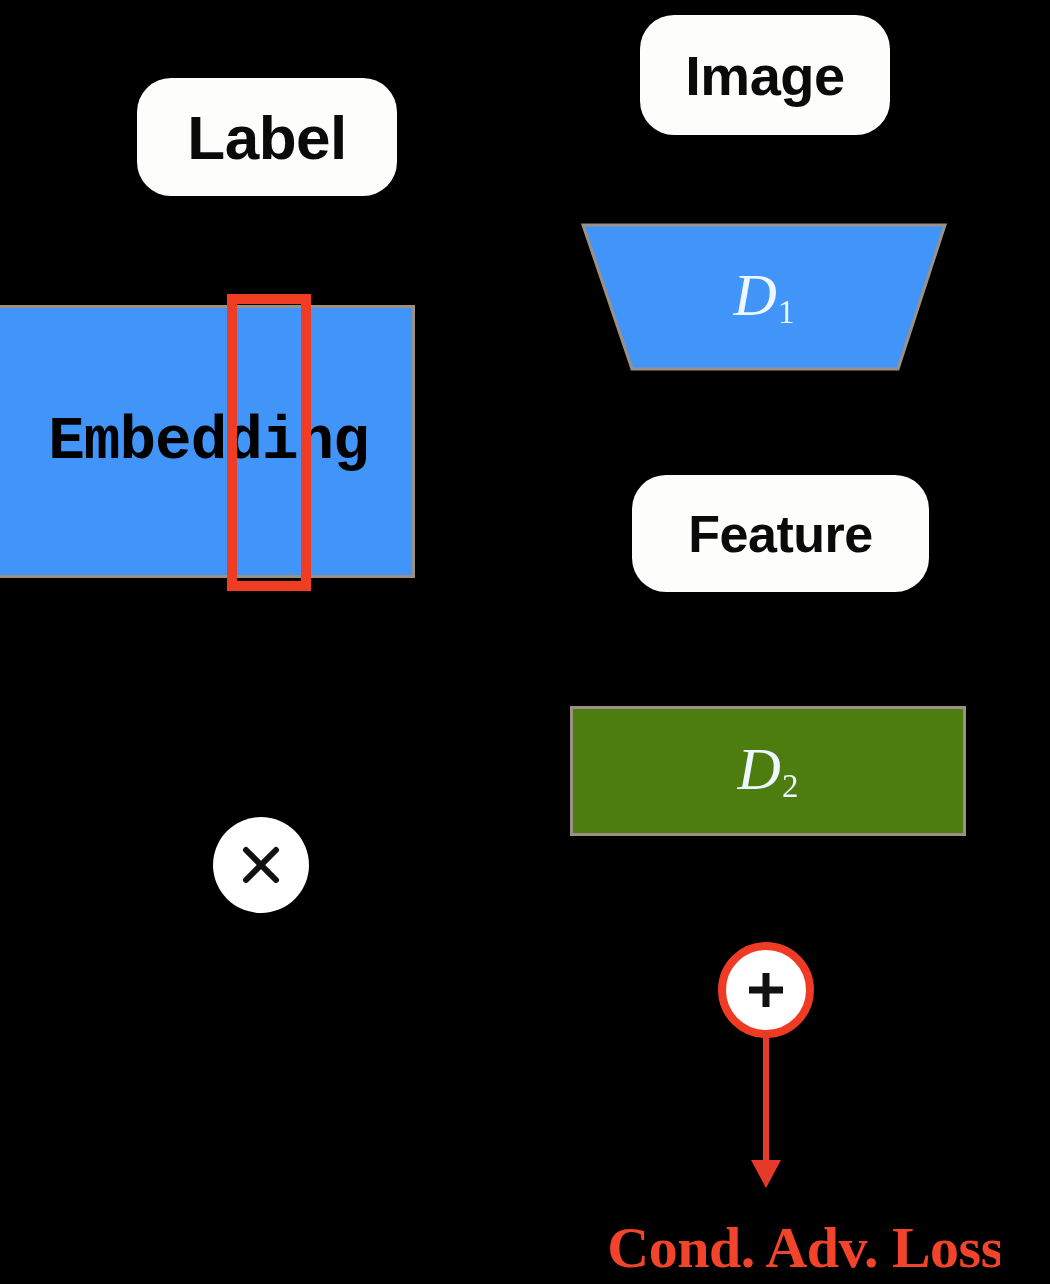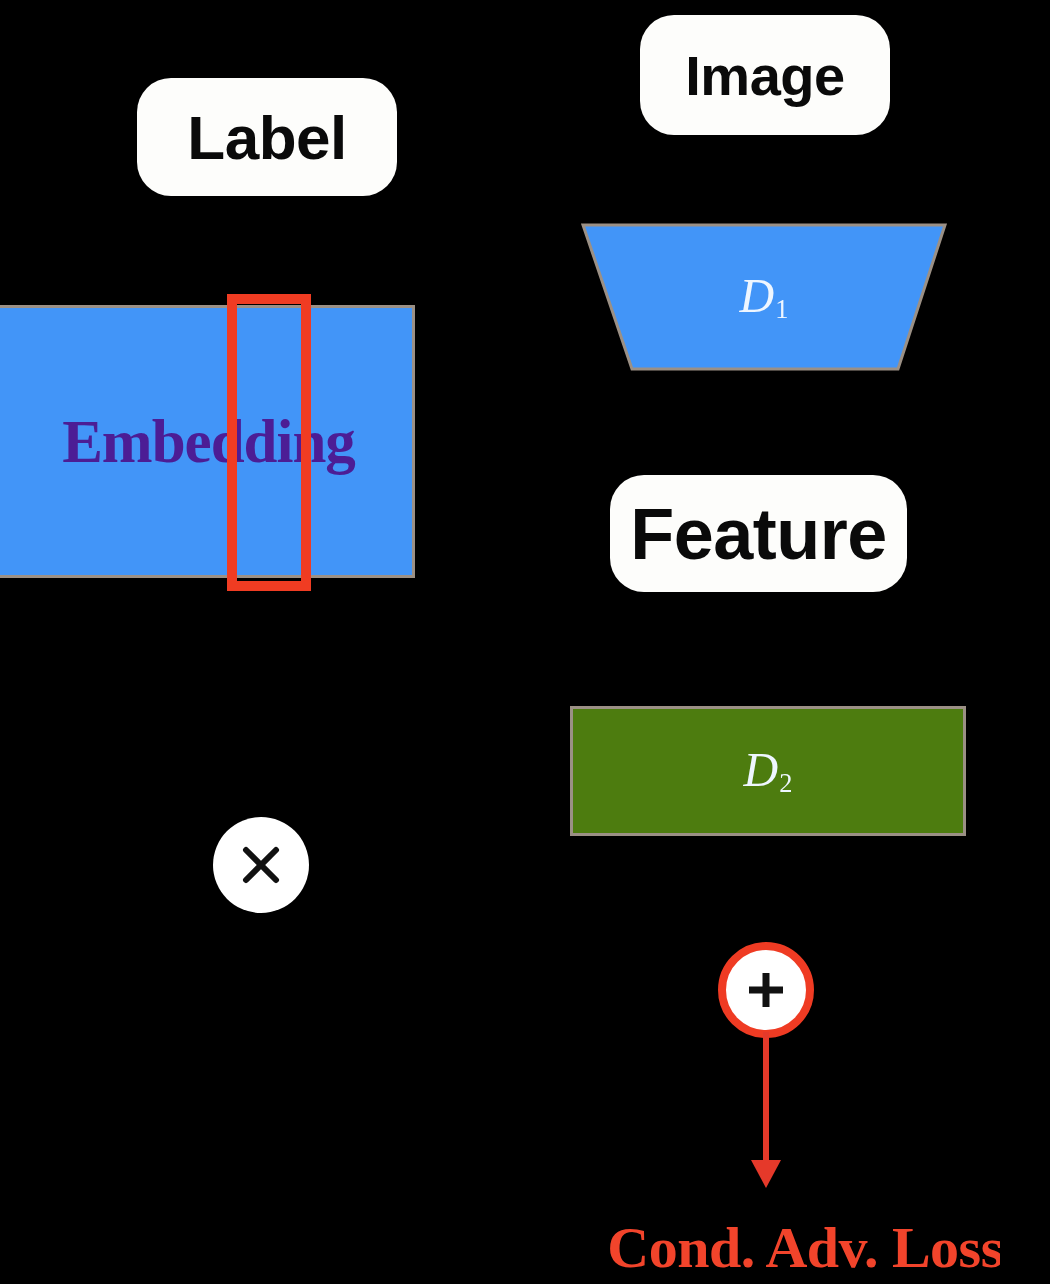--- a/index.html
+++ b/index.html
@@ -27,42 +27,42 @@
     align-items: center;
     justify-content: center;
     color: #0a0a0a;
     font-weight: 700;
     letter-spacing: -0.5px;
     font-family: "Liberation Sans", sans-serif;
   }
 
   #pill-label  { left: 137px; top: 78px;  width: 260px; height: 118px; font-size: 62px; }
   #pill-image  { left: 640px; top: 15px;  width: 250px; height: 120px; font-size: 56px; }
-  #pill-feature{ left: 610px; top: 475px; width: 297px; height: 117px; font-size: 72px; }
+  #pill-feature{ left: 632px; top: 475px; width: 297px; height: 117px; font-size: 52px; }
 
   
   #embedding-block {
     position: absolute;
     left: -6px;
     top: 305px;
     width: 421px;
     height: 273px;
     background: #4295f8;
     border: 3px solid #9b9085;
     box-sizing: border-box;
     display: flex;
     align-items: center;
     justify-content: center;
   }
   #embedding-label {
-    color: #4c1d95;
+    color: #000000;
     font-size: 61px;
     font-weight: 700;
     letter-spacing: -1px;
-    font-family: Liberation Serif, serif;
+    font-family: Liberation Mono, monospace;
     transform: translateX(4px);
   }
 
   
   #highlight-column {
     position: absolute;
     left: 227px;
     top: 294px;
     width: 84px;
     height: 297px;
@@ -106,21 +106,21 @@
     background: #4d7c0f;
     border: 3px solid #9b9085;
     box-sizing: border-box;
     display: flex;
     align-items: center;
     justify-content: center;
   }
   .d-glyph {
     color: #eef6ff;
     font-family: "Liberation Serif", serif;
-    font-size: 48px;
+    font-size: 60px;
     font-style: italic;
     line-height: 1;
   }
   .d-glyph sub {
     font-size: 0.55em;
     font-style: normal;
     vertical-align: -0.22em;
     margin-left: 1px;
   }
 

